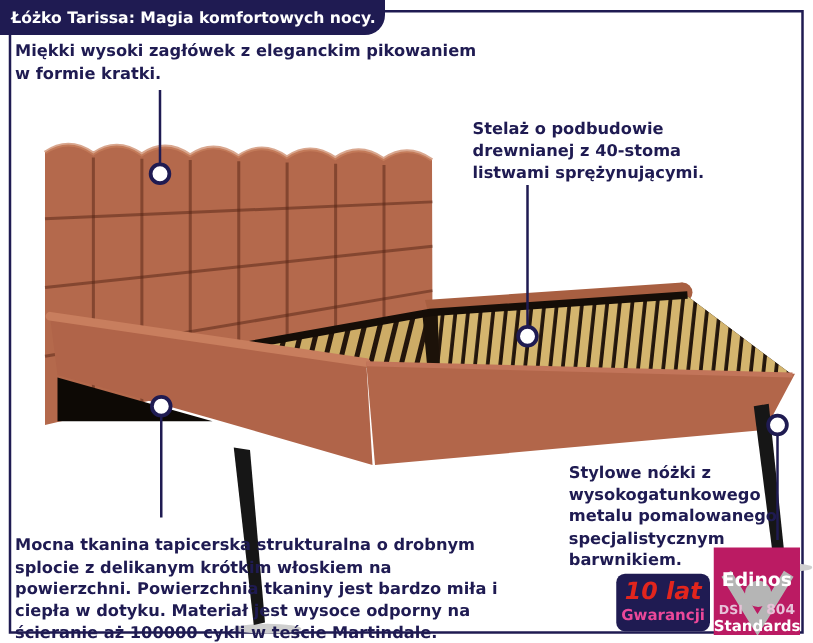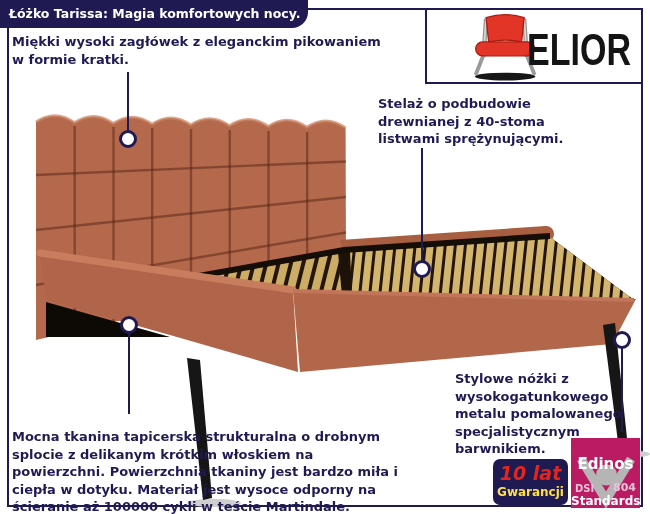--- a/index.html
+++ b/index.html
@@ -24,21 +24,21 @@
         white-space:pre-line;}
   .note-headboard{left:12px;top:33px;width:460px;}
   .note-slats{left:378px;top:95px;width:260px;}
   .note-fabric{left:12px;top:428px;width:470px;}
   .note-legs{left:455px;top:370px;width:190px;}
   
   .badge-warranty{position:absolute;left:493px;top:459px;width:75px;height:46px;
                   background:#1f1b52;border-radius:7px;text-align:center;}
   .badge-warranty .val{display:block;color:#e2251d;font-weight:bold;font-style:italic;
                        font-size:19px;line-height:24px;margin-top:2px;}
-  .badge-warranty .lab{display:block;color:#fde047;font-weight:bold;font-size:12px;line-height:15px;}
+  .badge-warranty .lab{display:block;color:#ec4899;font-weight:bold;font-size:12px;line-height:15px;}
   .badge-standards{position:absolute;left:571px;top:438px;width:69px;height:70px;
                    background:#bb1b63;overflow:hidden;}
   .badge-standards .ed{position:absolute;left:0;right:0;top:17px;text-align:center;color:#fff;
                        font-weight:bold;font-size:15px;}
   .badge-standards svg{position:absolute;left:0;top:0;}
   .badge-standards .dsi{position:absolute;left:4px;bottom:14px;color:#e7c2d8;font-weight:bold;font-size:10px;}
   .badge-standards .n804{position:absolute;right:4px;bottom:14px;color:#e7c2d8;font-weight:bold;font-size:11px;}
   .badge-standards .std{position:absolute;left:0;right:0;bottom:0;text-align:right;color:#fff;
                         font-weight:bold;font-size:12px;}
   .bedsvg{position:absolute;left:0;top:0;}
@@ -128,34 +128,20 @@
       <circle cx="422" cy="269" r="7.5" fill="#fff" stroke-width="3"></circle>
       <circle cx="129" cy="325" r="7.5" fill="#fff" stroke-width="3"></circle>
       <circle cx="622" cy="340" r="7.5" fill="#fff" stroke-width="3"></circle>
     </g>
   </svg>
 
   <div class="titlebar">
     <span>Łóżko Tarissa: Magia komfortowych nocy.</span>
   </div>
 
-  <div class="brandbox">
-    <svg class="chair" viewBox="0 0 90 80">
-      <ellipse cx="44" cy="73" rx="35" ry="4.5" fill="#161616"></ellipse>
-      <path d="M22,6 L19,50" stroke="#9a9a9a" stroke-width="5" fill="none"></path>
-      <path d="M66,6 L69,50" stroke="#9a9a9a" stroke-width="5" fill="none"></path>
-      <path d="M22,6 L19,50" stroke="#d6d6d6" stroke-width="2" fill="none"></path>
-      <path d="M66,6 L69,50" stroke="#d6d6d6" stroke-width="2" fill="none"></path>
-      <path d="M19,48 L10,71" stroke="#9a9a9a" stroke-width="4.5" fill="none"></path>
-      <path d="M69,48 L78,71" stroke="#9a9a9a" stroke-width="4.5" fill="none"></path>
-      <path d="M22,5 Q44,-2 66,5 L63,33 Q44,29 25,33 Z" fill="#e23527" stroke="#a81d12" stroke-width="1.5"></path>
-      <rect x="10" y="33" width="68" height="16" rx="8" fill="#e23527" stroke="#a81d12" stroke-width="1.5"></rect>
-    </svg>
-    <span class="brandname">ELIOR</span>
-  </div>
 
   <div class="note note-headboard">Miękki wysoki zagłówek z eleganckim pikowaniem
 w formie kratki.</div>
   <div class="note note-slats">Stelaż o podbudowie
 drewnianej z 40-stoma
 listwami sprężynującymi.</div>
   <div class="note note-fabric">Mocna tkanina tapicerska strukturalna o drobnym
 splocie z delikanym krótkim włoskiem na
 powierzchni. Powierzchnia tkaniny jest bardzo miła i
 ciepła w dotyku. Materiał jest wysoce odporny na

